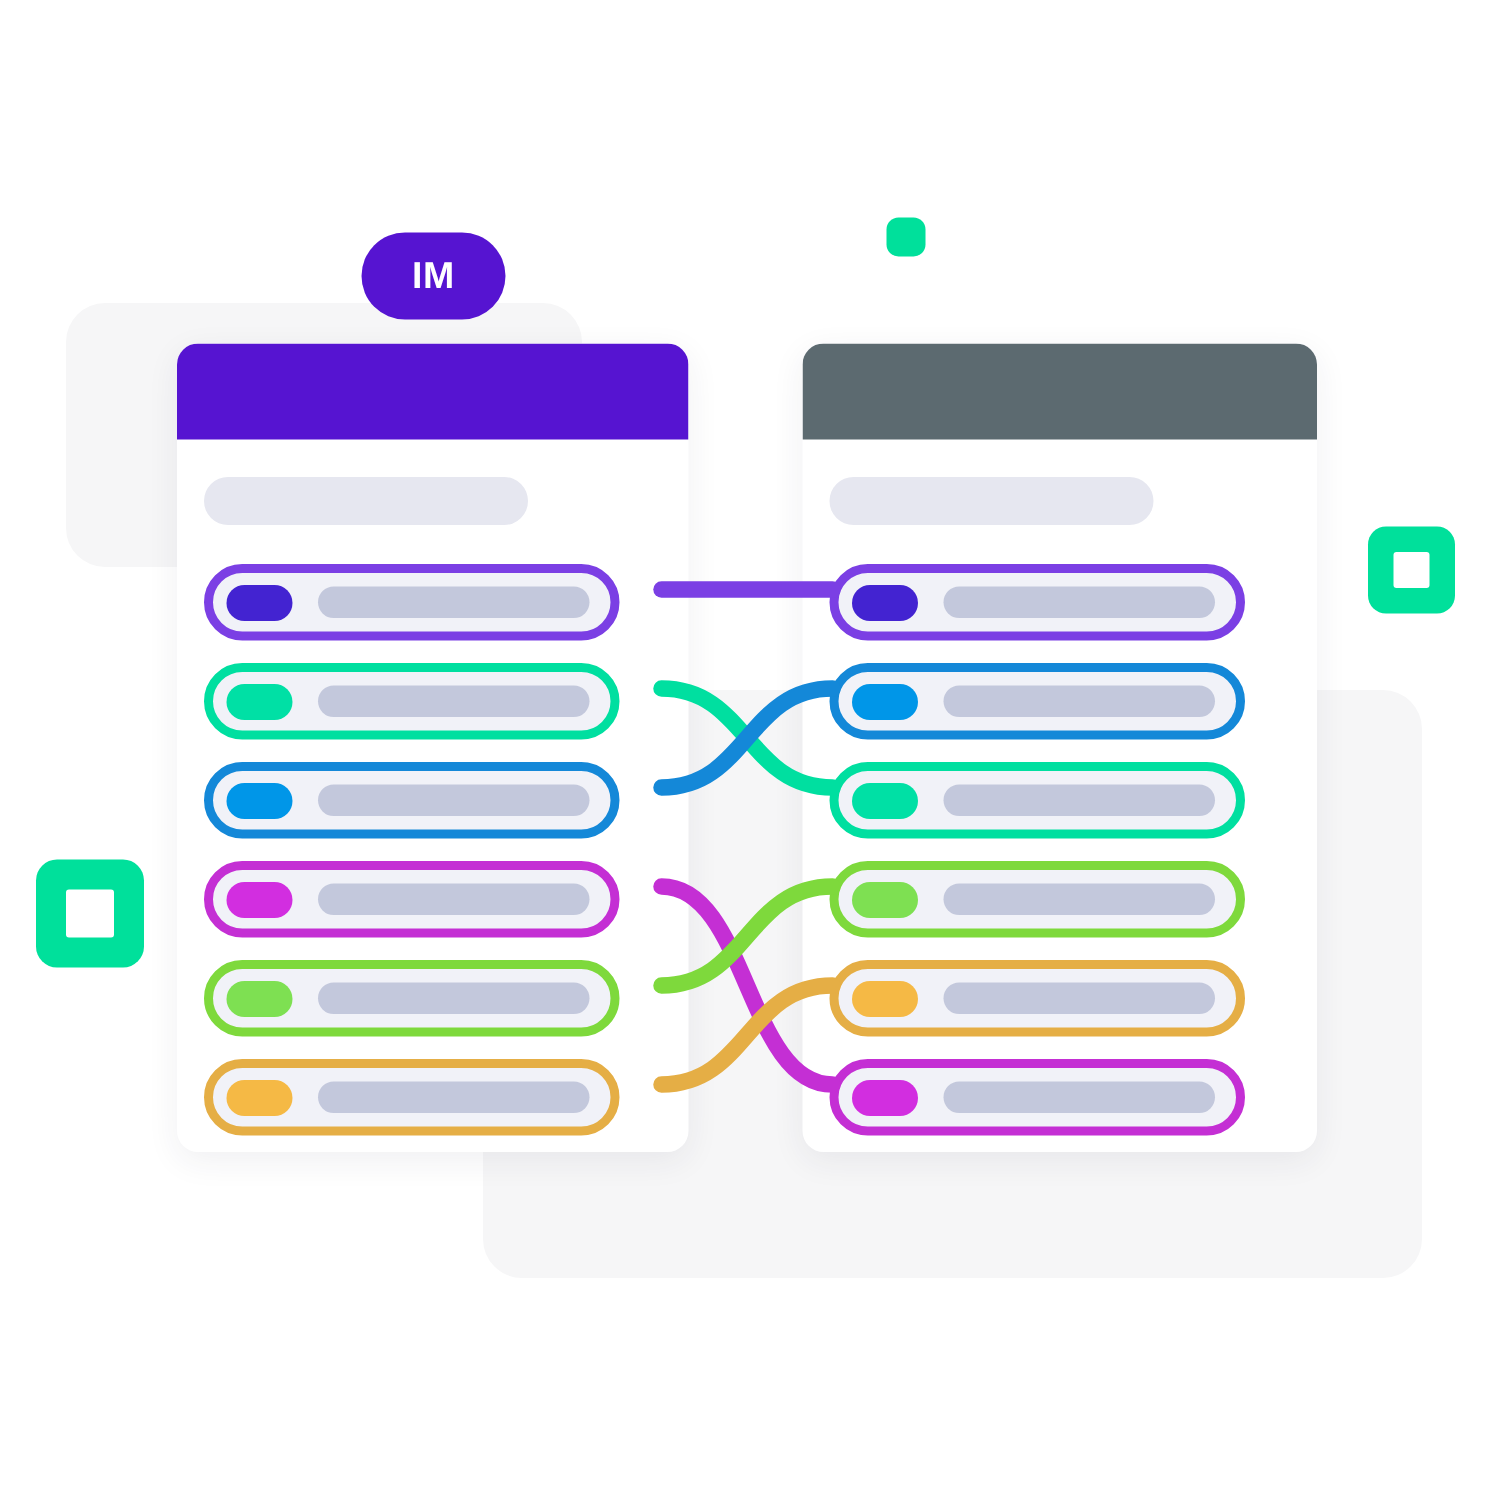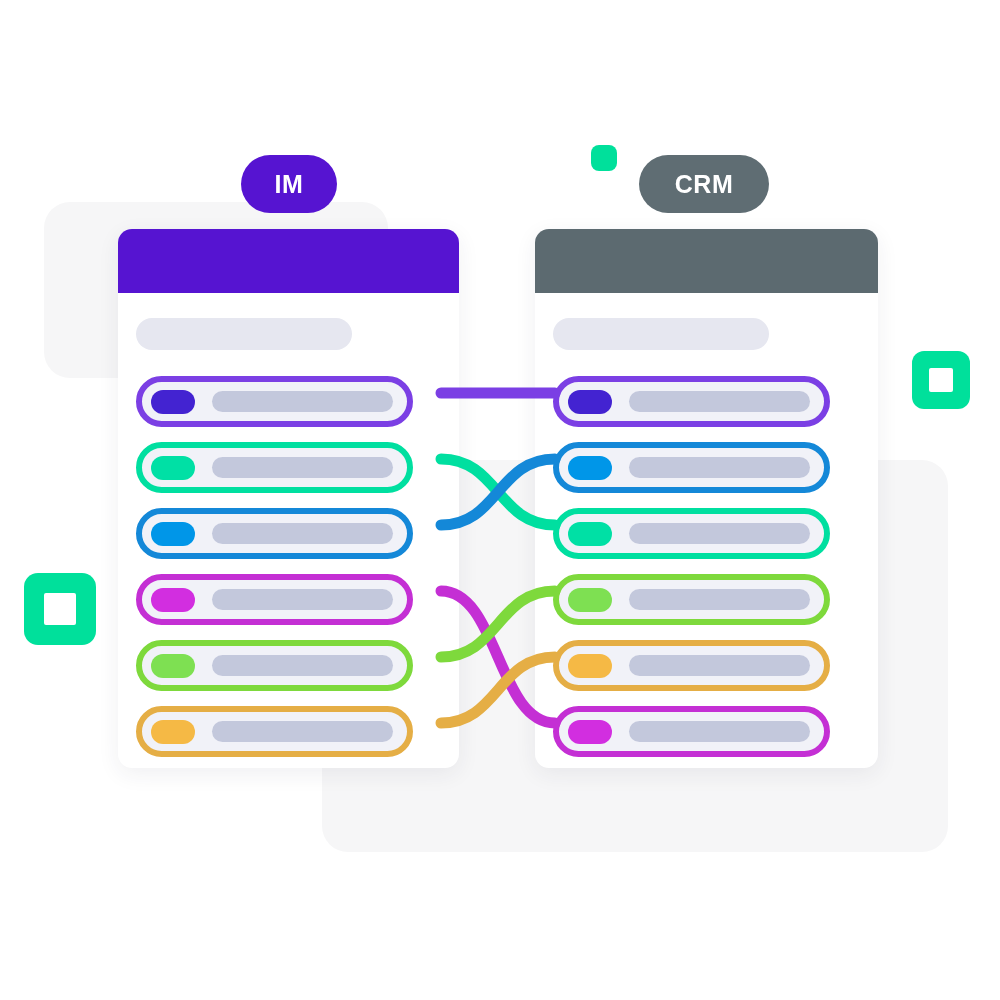--- a/index.html
+++ b/index.html
@@ -147,23 +147,20 @@
   <div id="deco-square-small" style="background: rgb(0, 224, 155);"></div>
   <div class="deco-frame" id="deco-square-left" style="background: rgb(0, 224, 155);">
       <i></i>
     </div>
   <div class="deco-frame" id="deco-square-right" style="background: rgb(0, 224, 155);">
       <i></i>
     </div>
 
   <div class="badge" id="badge-im" style="background: rgb(86, 20, 209);">
       <span>IM</span>
-    </div>
-  <div class="badge" id="badge-crm" style="background: rgb(95, 109, 115);">
-      <span>CRM</span>
     </div>
 
   <div class="card" id="card-im">
     <div class="card-header" style="background: rgb(86, 20, 209);"></div>
     <div class="card-title-bar"></div>
     <div class="rows" id="rows-im">
         <div class="row" style="border-color: rgb(123, 63, 228); background: rgb(241, 242, 248);">
           <div class="row-dot" style="background: rgb(67, 35, 209);"></div>
           <div class="row-bar" style="background: rgb(195, 200, 220);"></div>
         </div>

